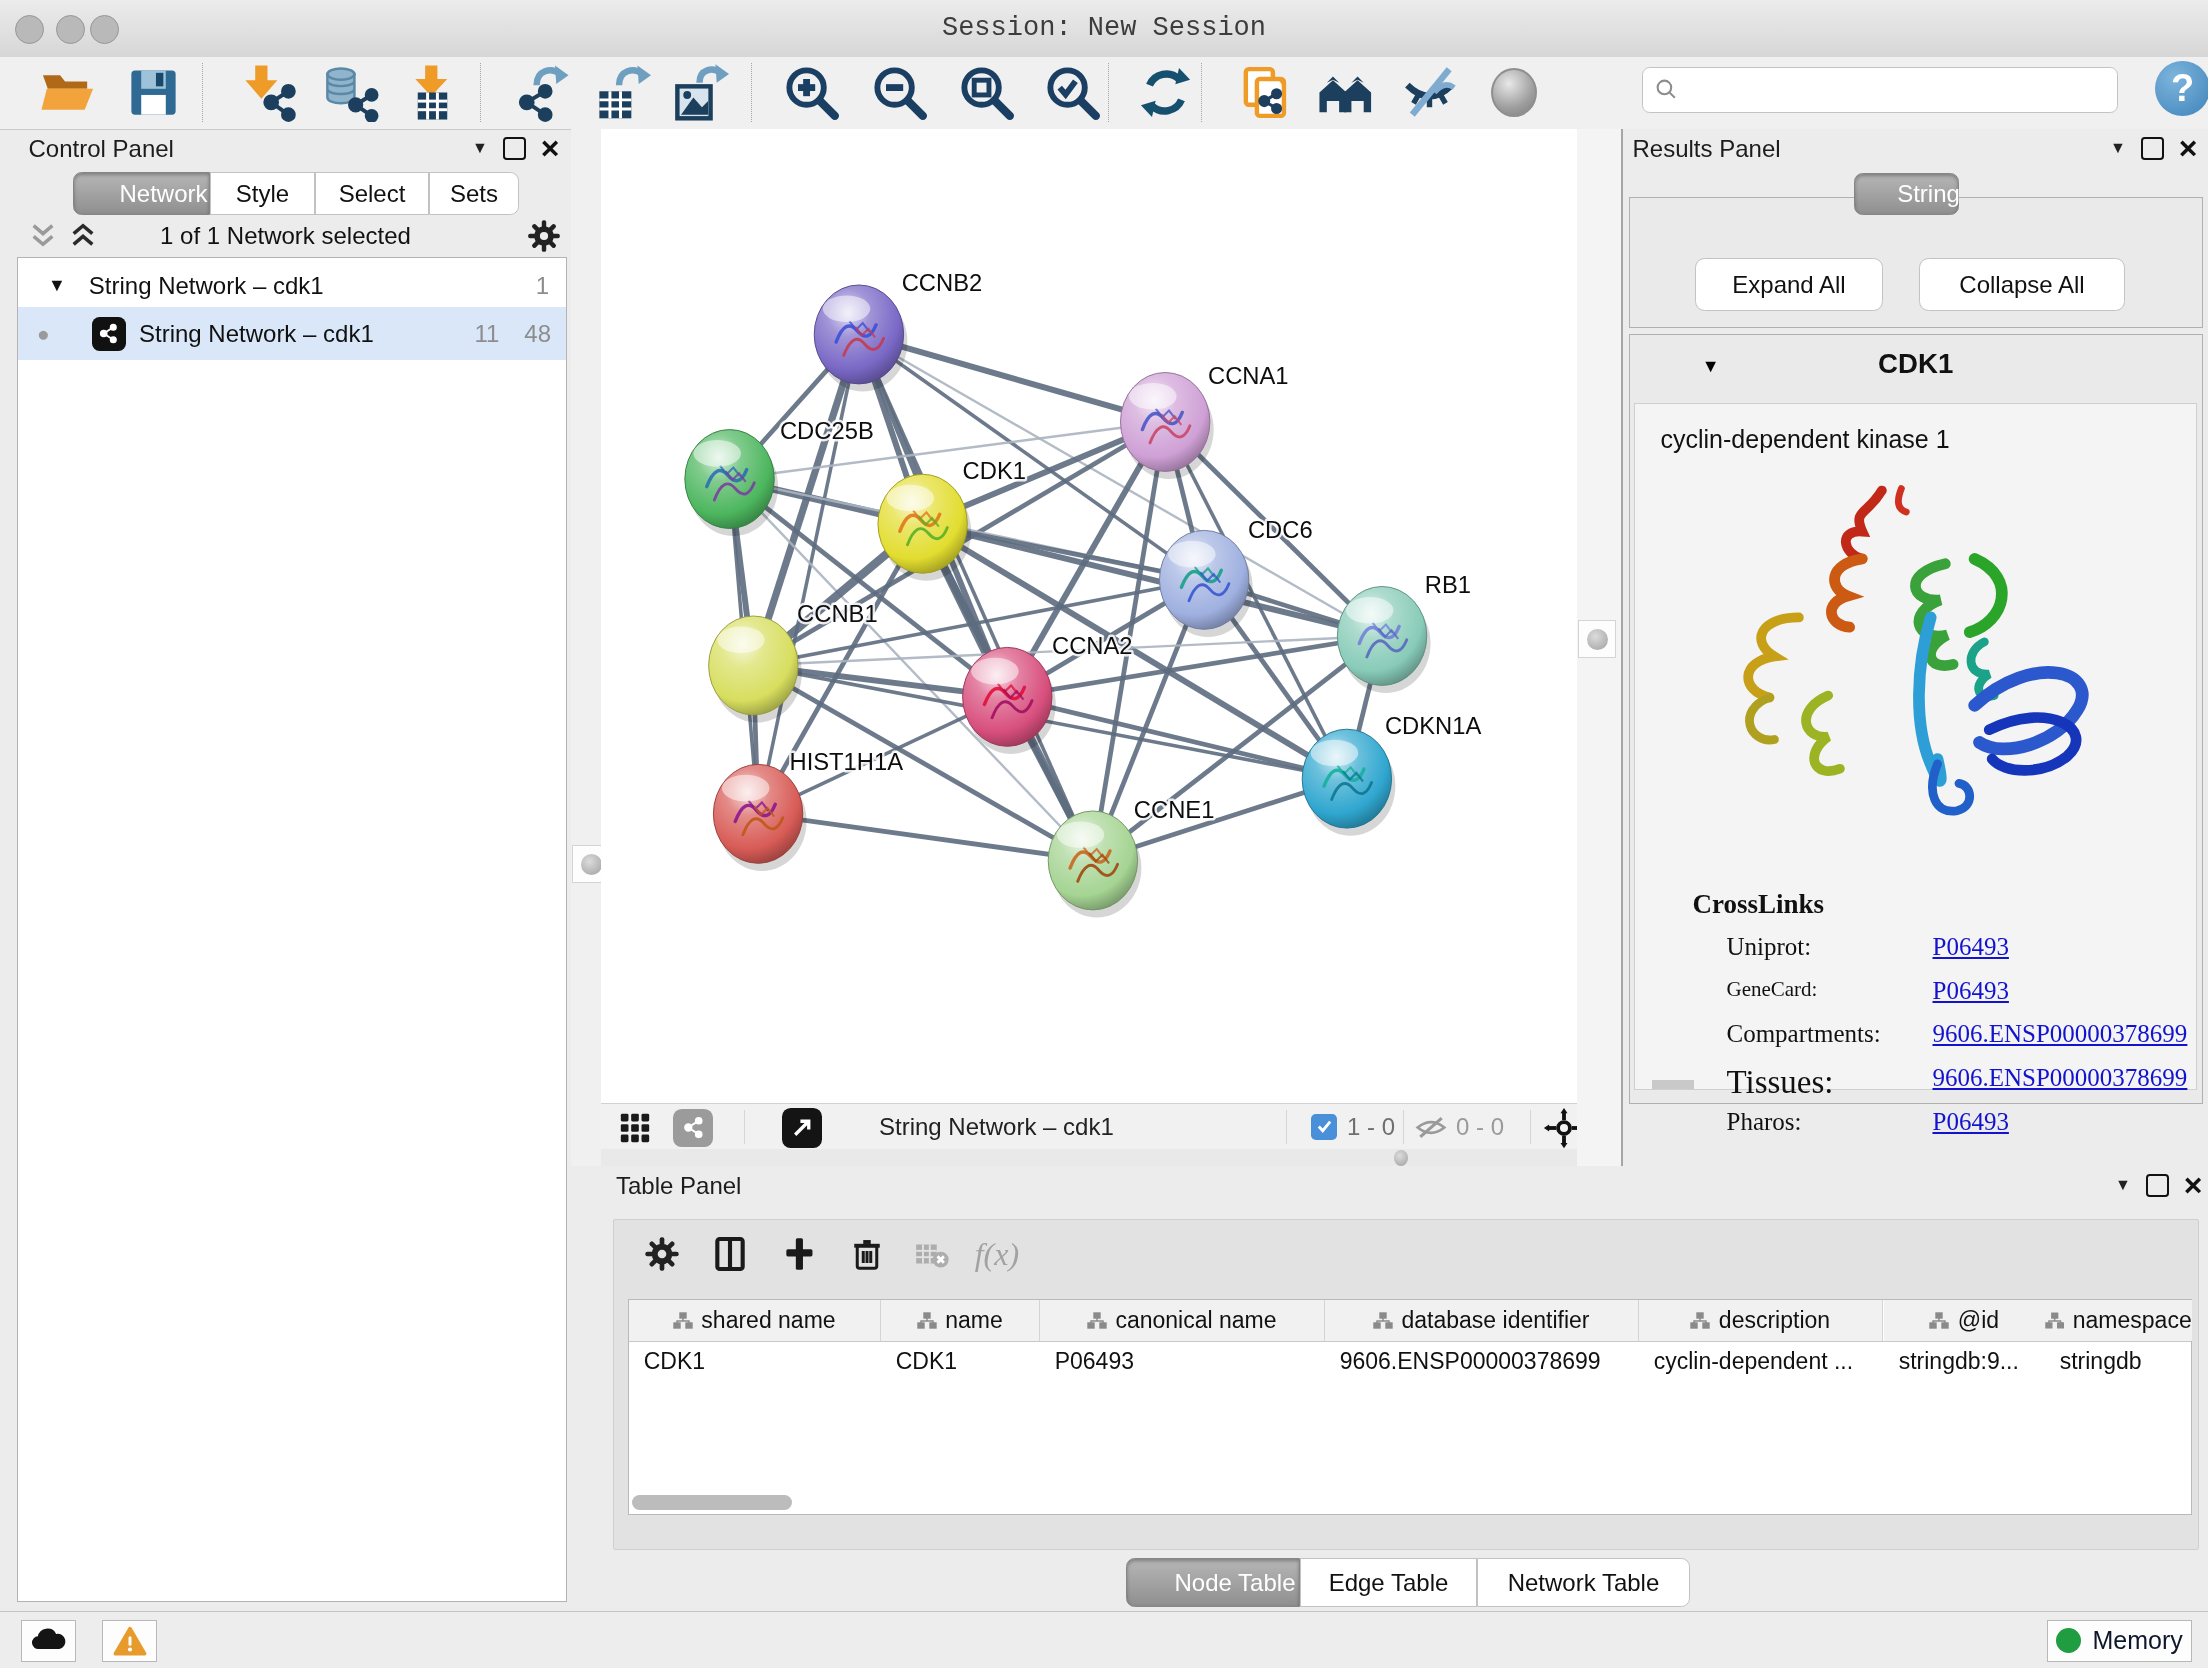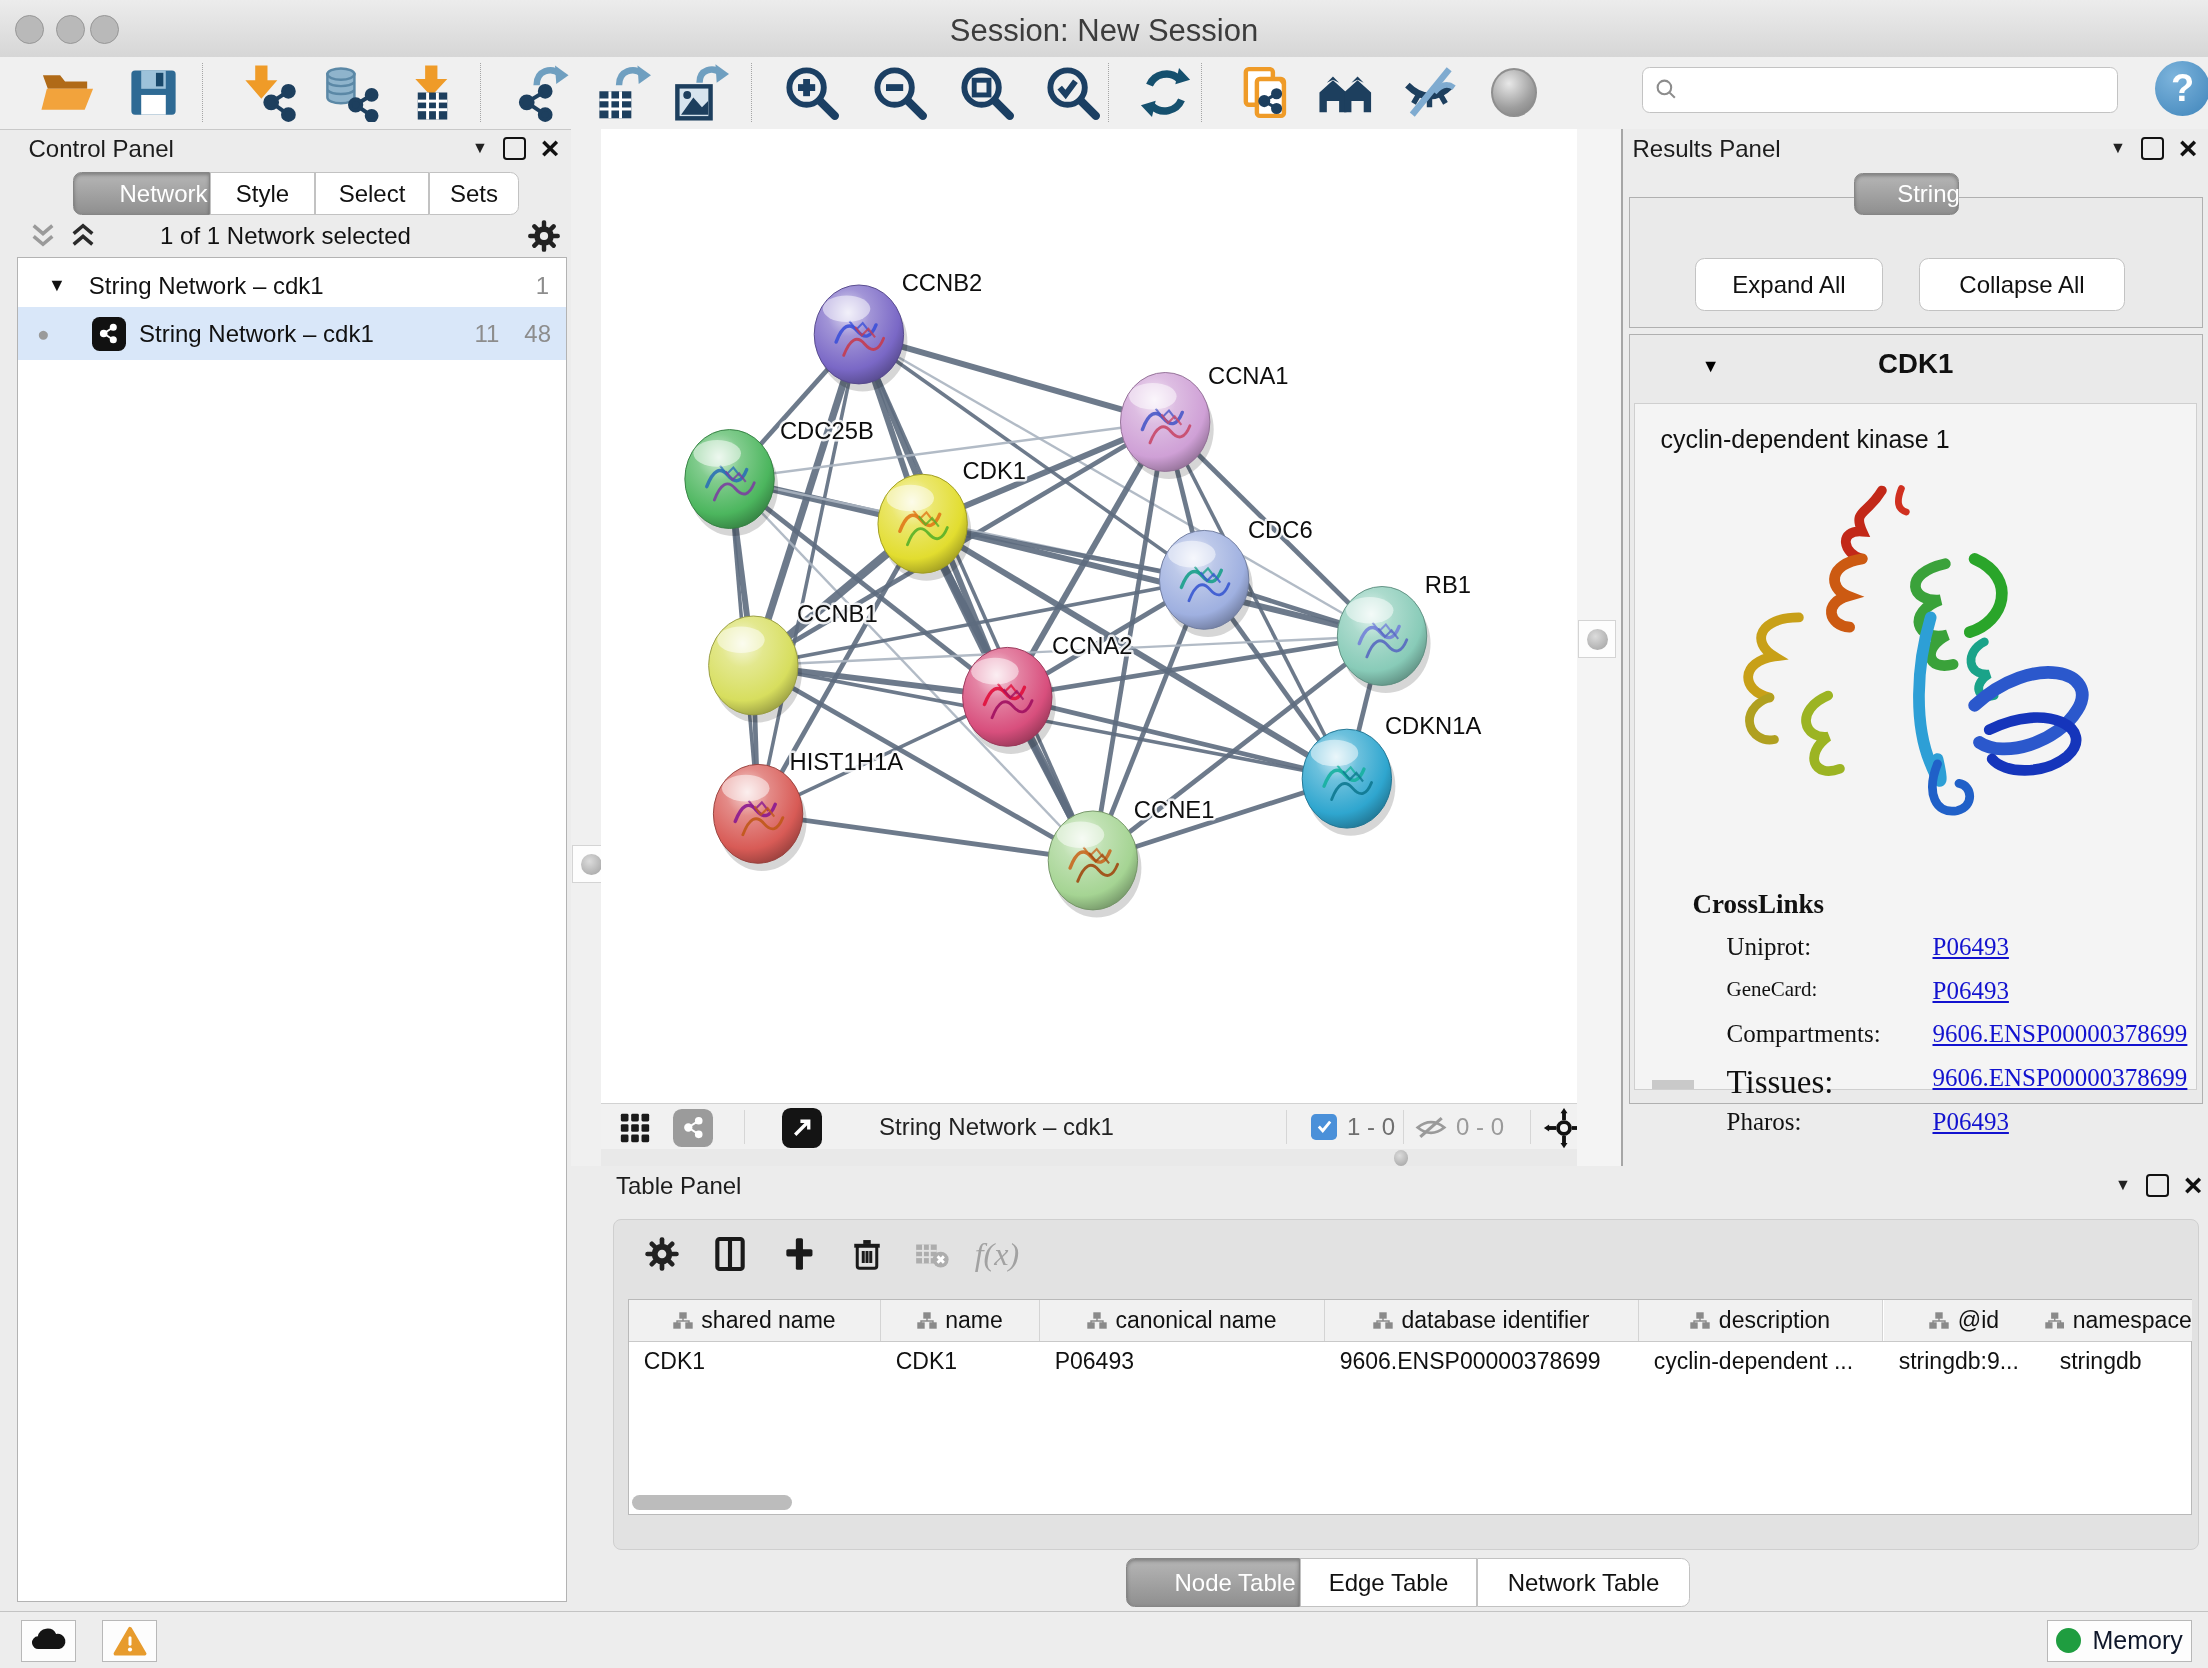--- a/index.html
+++ b/index.html
@@ -2,21 +2,21 @@
 <html style="font-size:15px"><head>
 <meta charset="utf-8">
 <style>
   html,body{margin:0;padding:0;background:#cfcfcf;font-family:"Liberation Sans",sans-serif;}
   #win{position:relative;width:2208px;height:1668px;background:#ececec;overflow:hidden;}
   .abs{position:absolute;}
   .nosel{user-select:none;}
   
   #titlebar{left:0;top:0;width:2208px;height:57px;background:linear-gradient(#ececec,#d6d6d6);border-bottom:1px solid #b2b2b2;}
   .tlight{position:absolute;top:15px;width:27px;height:27px;border-radius:50%;background:#b9b9b9;border:1px solid #979797;}
-  #wtitle{position:absolute;left:0;right:0;top:13.3px;text-align:center;font-size:31px;color:#3c3c3c;}
+  #wtitle{position:absolute;left:0;right:0;top:13.3px;text-align:center;font-size:27px;color:#3c3c3c;font-family:Liberation Mono, monospace;}
   
   #toolbar{left:0;top:57px;width:2208px;height:72px;background:#f0f0f0;border-bottom:1.9px solid #c9c9c9;}
   .ti{position:absolute;top:1.9px;width:67px;height:67px;display:flex;align-items:center;justify-content:center;}
   .ti svg{width:59px;height:59px;}
   .tsep{position:absolute;top:5.7px;height:59px;border-left:1.9px dotted #a5a5a5;}
   #searchbox{position:absolute;left:1642px;top:9.5px;width:476px;height:46px;background:#fff;border:1.9px solid #c3c3c3;border-radius:7.6px;display:flex;align-items:center;padding-left:11.4px;box-sizing:border-box;}
   #searchbox input{border:none;outline:none;font-size:23px;flex:1;background:transparent;}
   #helpbtn{position:absolute;left:2155px;top:3.8px;width:55px;height:55px;border-radius:50%;background:radial-gradient(circle at 35% 30%,#7db4dc,#3e84ba);color:#fff;font-size:38px;font-weight:bold;display:flex;align-items:center;justify-content:center;}
   
   .ptitle{font-size:24px;color:#1c1c1c;}
@@ -49,21 +49,21 @@
   
   #rp{left:1623px;top:129px;width:586px;height:1037px;background:#ececec;}
   .rbox{position:absolute;left:5.7px;width:574px;border:1.9px solid #b0b0b0;background:#eaeaea;box-sizing:border-box;}
   .btnw{position:absolute;background:#fff;border:1px solid #c3c3c3;border-radius:9.5px;font-size:24px;color:#111;display:flex;align-items:center;justify-content:center;}
   #rp-content{position:absolute;left:4.8px;top:68px;right:4.8px;bottom:13.3px;background:#f4f4f4;border:1px solid #cfcfcf;}
   .serif{font-family:"Liberation Serif",serif;}
   .xlink{color:#1212cf;text-decoration:underline;}
   .xlbl{color:#111;}
   
   #tp{left:601px;top:1166px;width:1607px;height:445px;background:#ececec;}
-  #tp-card{position:absolute;left:12.4px;top:53px;width:1584px;height:329px;background:#e2e2e2;border:1px solid #cfcfcf;border-radius:8px;}
+  #tp-card{position:absolute;left:12.4px;top:53px;width:1584px;height:329px;background:#e2e2e2;border:1px solid #cfcfcf;border-radius:2px;}
   #tbox{position:absolute;left:13.3px;top:79px;width:1564px;height:216px;background:#fff;border:1px solid #b9b9b9;box-sizing:border-box;}
   .thc{position:absolute;top:0;height:41px;display:flex;align-items:center;justify-content:center;gap:8.6px;font-size:23px;color:#111;border-right:1px solid #d4d4d4;box-sizing:border-box;background:#f1f1f1;}
   .tdc{position:absolute;top:41px;height:40px;display:flex;align-items:center;font-size:23px;color:#111;padding-left:15px;box-sizing:border-box;}
   .hdrline{position:absolute;left:0;top:41px;width:100%;border-top:1px solid #c9c9c9;}
   .tpi{position:absolute;top:9.5px;width:53px;height:49px;display:flex;align-items:center;justify-content:center;}
   
   #statusbar{left:0;top:1611px;width:2208px;height:57px;background:#ededed;border-top:1.9px solid #c3c3c3;box-sizing:border-box;}
   .sbtn{position:absolute;top:7.6px;height:42px;background:#fdfdfd;border:1.9px solid #b8b8b8;display:flex;align-items:center;justify-content:center;box-sizing:border-box;}
 </style>
 </head>

